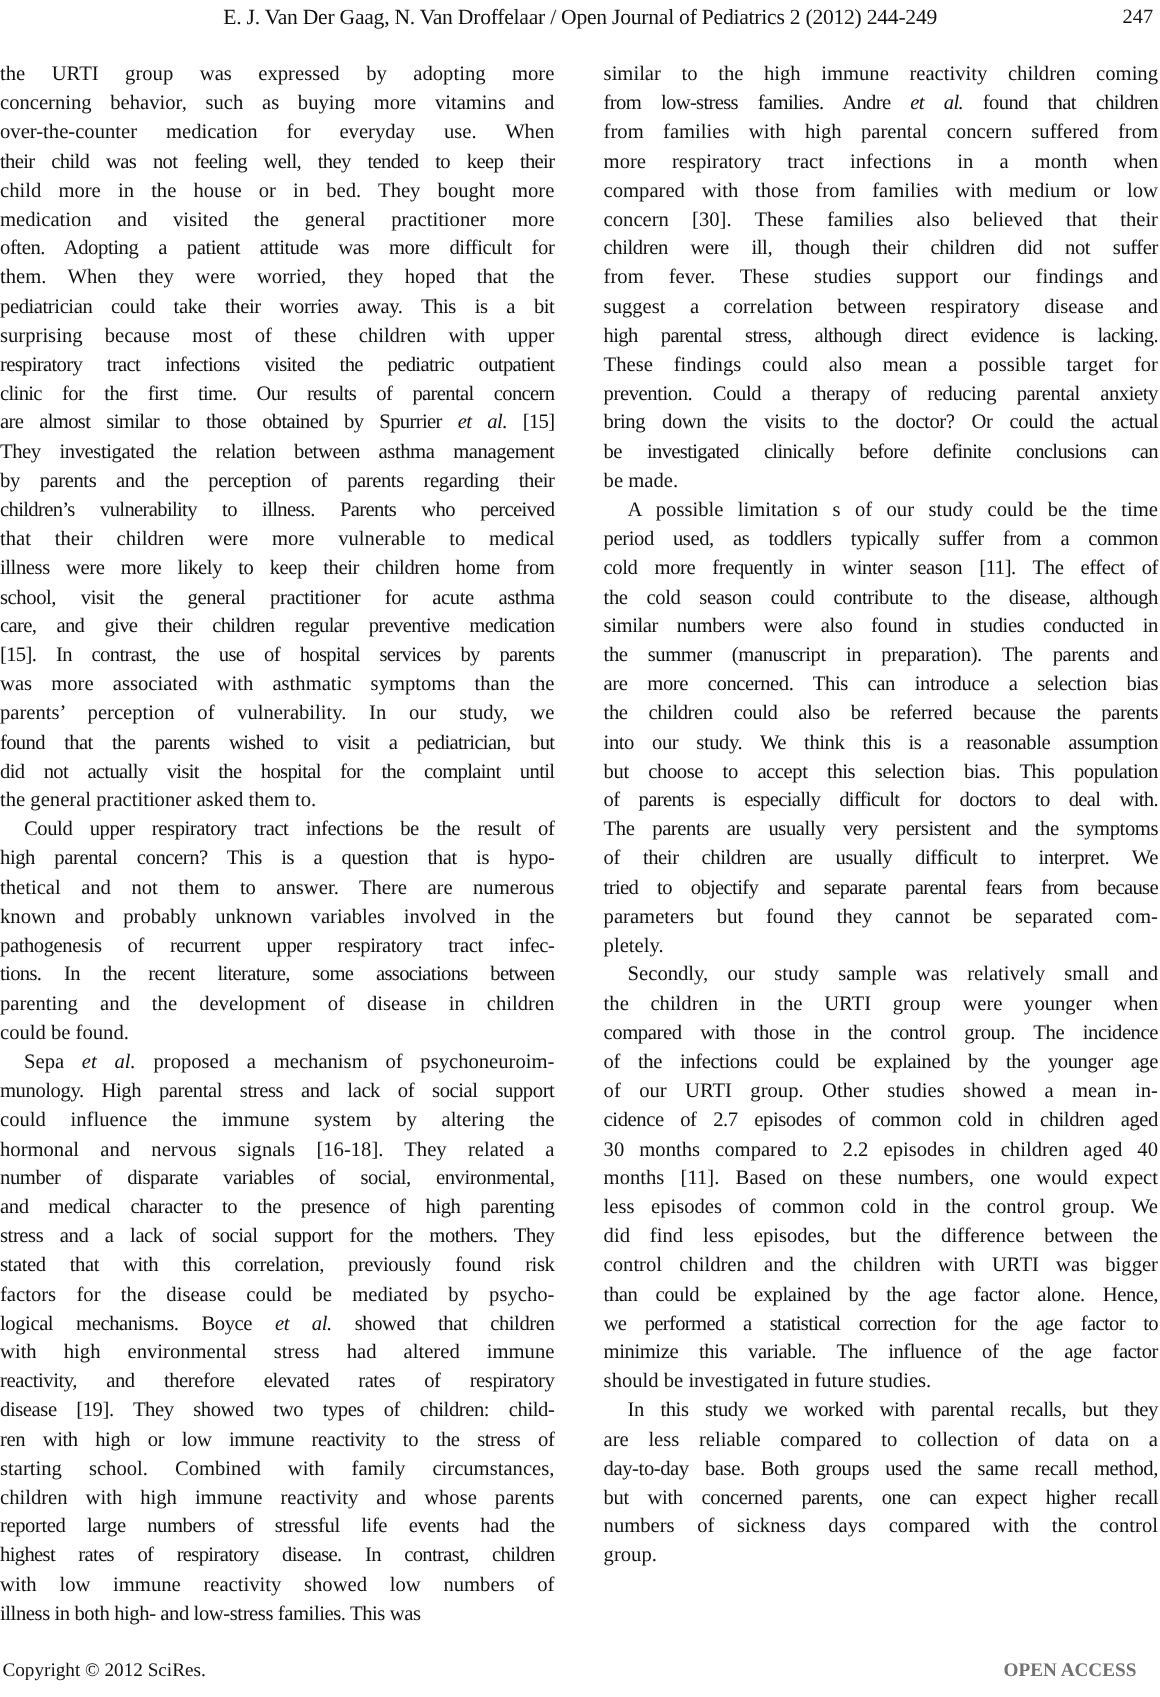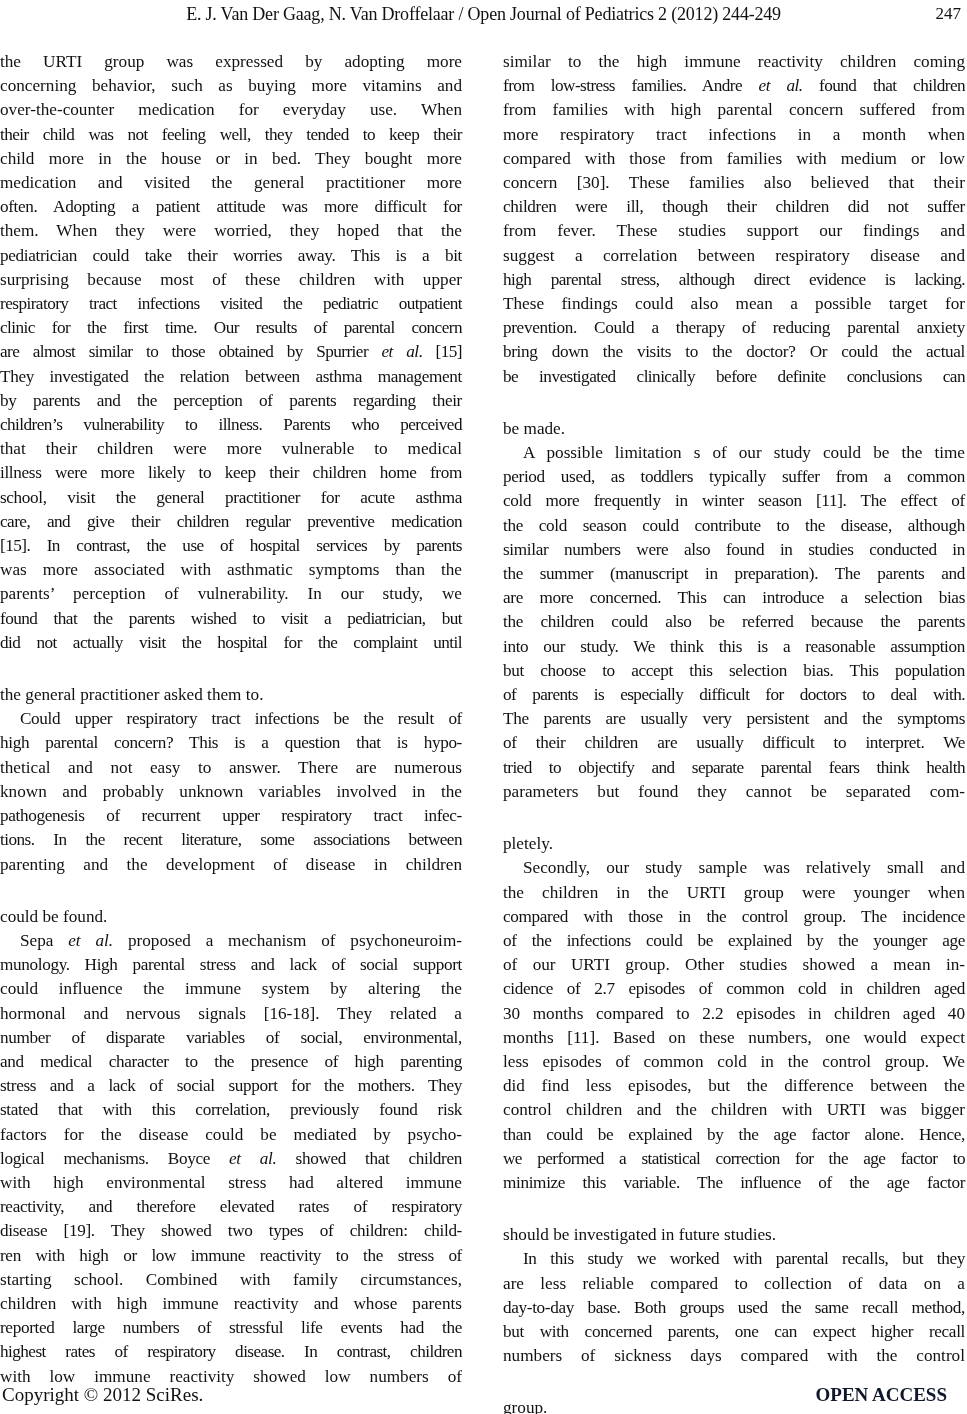--- a/index.html
+++ b/index.html
@@ -10,27 +10,27 @@
          font-size: 18px; letter-spacing: -0.2px; }
   .header .pnum { position: absolute; right: 6px; top: 0; font-size: 17px; text-align: right; }
   .col { position: absolute; top: 50px; width: 462px; font-size: 17.2px; line-height: 24.2px;
          text-align: justify; hyphens: none; }
   .col.left { left: 0; }
   .col.right { left: 503px; }
   .col p { margin: 0; text-indent: 20px; }
   .col p.noindent { text-indent: 0; }
   .col p .line { display: block; text-align: justify; text-align-last: justify; text-indent: 0; white-space: nowrap; }
   .col p .line.first { padding-left: 20px; }
-  .col p .line.last { text-align-last: left; margin-top: 28px; }
+  .col p .line.last { text-align-last: left; }
   .col p .line.tight { letter-spacing: -0.35px; }
   .col p .line.tighter { letter-spacing: -0.55px; }
   i { }
-  .footer { position: absolute; top: 1384px; left: 0; width: 951px; height: 24px; font-size: 19px; }
+  .footer { position: absolute; top: 1384px; left: 0; width: 951px; height: 24px; font-size: 16px; }
   .footer .copy { position: absolute; left: 2px; top: 0; }
-  .footer .oa { position: absolute; right: 4px; top: 0; color: #0f172a; font-weight: bold; }
+  .footer .oa { position: absolute; right: 4px; top: 0; color: #737373; font-weight: bold; }
 </style>
 </head>
 <body>
 
 <div class="header">
   <span class="title">E. J. Van Der Gaag, N. Van Droffelaar / Open Journal of Pediatrics 2 (2012) 244-249</span>
   <span class="pnum">247</span>
 </div>
 
 <div class="col left" id="col-left">
@@ -58,21 +58,21 @@
       <span class="line tighter">[15]. In contrast, the use of hospital services by parents</span>
       <span class="line">was more associated with asthmatic symptoms than the</span>
       <span class="line">parents’ perception of vulnerability. In our study, we</span>
       <span class="line tighter">found that the parents wished to visit a pediatrician, but</span>
       <span class="line tighter">did not actually visit the hospital for the complaint until</span>
       <span class="line last">the general practitioner asked them to.</span>
     </p>
     <p class="noindent">
       <span class="line first tight">Could upper respiratory tract infections be the result of</span>
       <span class="line tight">high parental concern? This is a question that is hypo-</span>
-      <span class="line">thetical and not easy to answer. There are numerous</span>
+      <span class="line">thetical and not them to answer. There are numerous</span>
       <span class="line">known and probably unknown variables involved in the</span>
       <span class="line tight">pathogenesis of recurrent upper respiratory tract infec-</span>
       <span class="line tighter">tions. In the recent literature, some associations between</span>
       <span class="line">parenting and the development of disease in children</span>
       <span class="line last">could be found.</span>
     </p>
     <p class="noindent">
       <span class="line first">Sepa <i>et al.</i> proposed a mechanism of psychoneuroim-</span>
       <span class="line tight">munology. High parental stress and lack of social support</span>
       <span class="line">could influence the immune system by altering the</span>
@@ -120,21 +120,21 @@
       <span class="line tight">the cold season could contribute to the disease, although</span>
       <span class="line tight">similar numbers were also found in studies conducted in</span>
       <span class="line tight">the summer (manuscript in preparation). The parents and</span>
       <span class="line tight">are more concerned. This can introduce a selection bias</span>
       <span class="line tight">the children could also be referred because the parents</span>
       <span class="line tight">into our study. We think this is a reasonable assumption</span>
       <span class="line tight">but choose to accept this selection bias. This population</span>
       <span class="line tighter">of parents is especially difficult for doctors to deal with.</span>
       <span class="line tight">The parents are usually very persistent and the symptoms</span>
       <span class="line tight">of their children are usually difficult to interpret. We</span>
-      <span class="line tighter">tried to objectify and separate parental fears think health</span>
+      <span class="line tighter">tried to objectify and separate parental fears from because</span>
       <span class="line">parameters but found they cannot be separated com-</span>
       <span class="line last">pletely.</span>
     </p>
     <p class="noindent">
       <span class="line first">Secondly, our study sample was relatively small and</span>
       <span class="line">the children in the URTI group were younger when</span>
       <span class="line tight">compared with those in the control group. The incidence</span>
       <span class="line tight">of the infections could be explained by the younger age</span>
       <span class="line">of our URTI group. Other studies showed a mean in-</span>
       <span class="line tight">cidence of 2.7 episodes of common cold in children aged</span>

